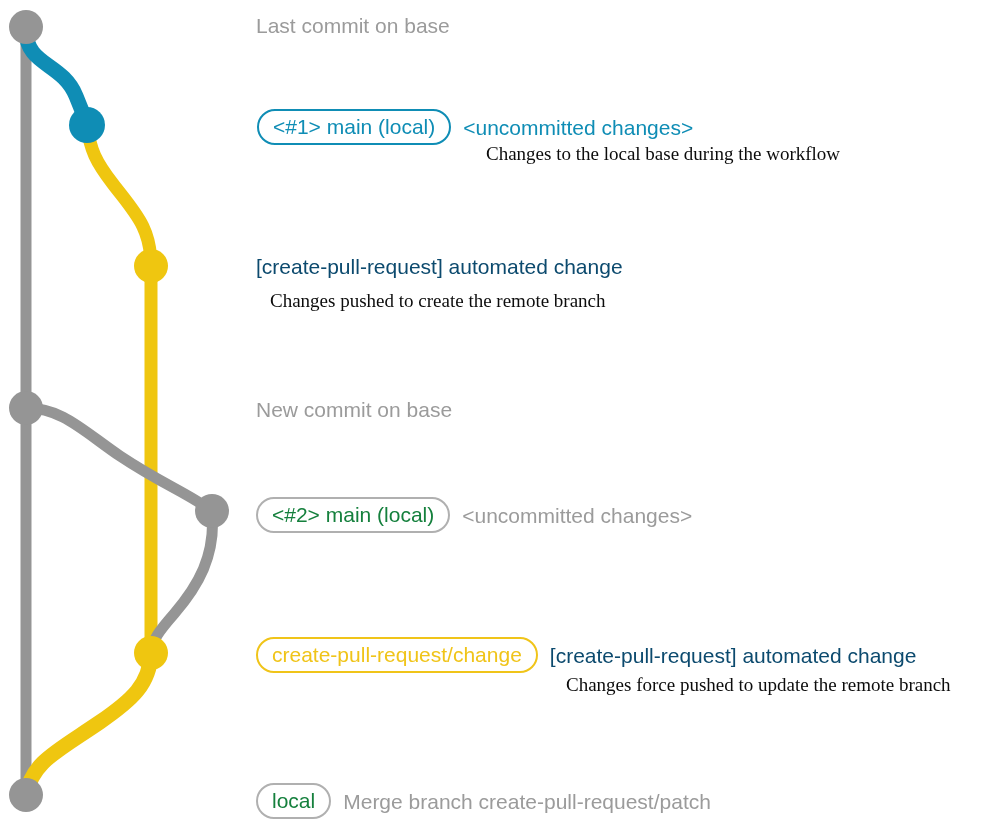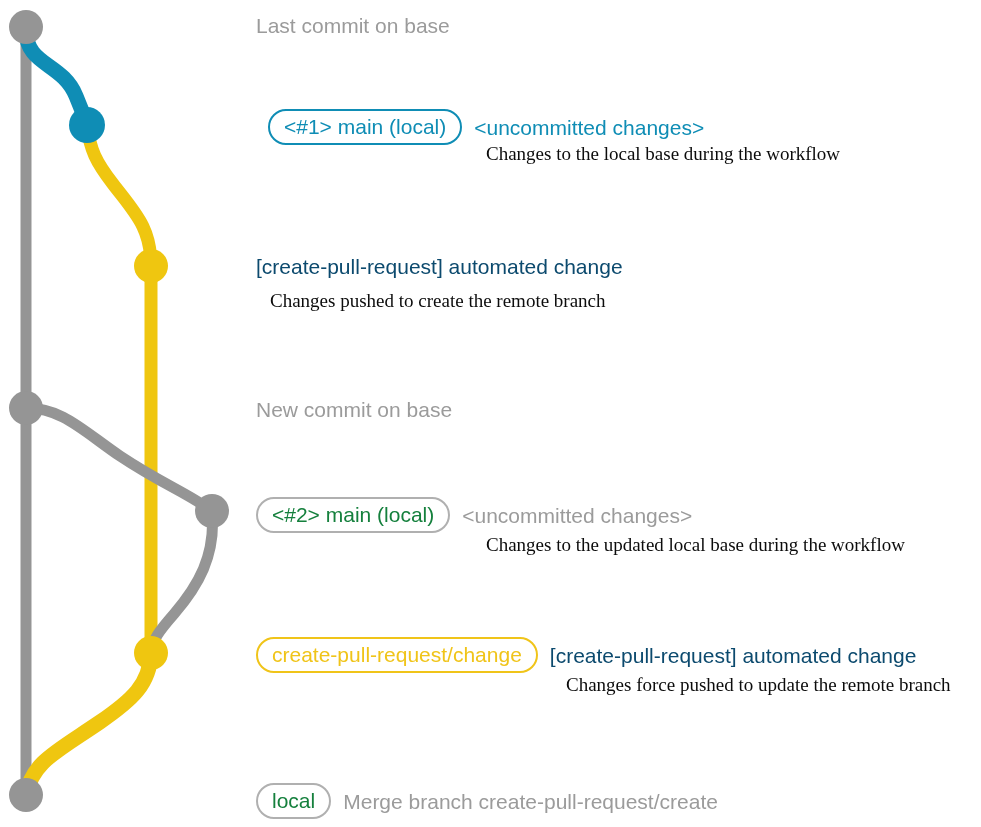--- a/index.html
+++ b/index.html
@@ -110,47 +110,46 @@
   <circle cx="26" cy="408" r="17" fill="#959595"></circle>
   <circle cx="212" cy="511" r="17" fill="#959595"></circle>
   <circle cx="151" cy="653" r="17" fill="#efc610"></circle>
   <circle cx="26" cy="795" r="17" fill="#959595"></circle>
 </svg>
 
 <div class="annotation-layer">
 
   <div class="plain-label" style="left:256px; top:15px;">Last commit on base</div>
 
-  <div class="row" style="left:268px; top:109px;">
+  <div class="row" style="left:257px; top:109px;">
     <span class="pill teal">&lt;#1&gt; main (local)</span>
     <span class="gap-after-pill"></span>
     <span class="commit-msg teal">&lt;uncommitted changes&gt;</span>
   </div>
   <div class="sub-note" style="left:486px; top:144px;">Changes to the local base during the workflow</div>
 
   <div class="row" style="left:256px; top:256px;">
     <span class="commit-msg yellow">[create-pull-request] automated change</span>
   </div>
   <div class="sub-note" style="left:270px; top:291px;">Changes pushed to create the remote branch</div>
 
   <div class="plain-label" style="left:256px; top:399px;">New commit on base</div>
 
   <div class="row" style="left:256px; top:497px;">
     <span class="pill grey">&lt;#2&gt; main (local)</span>
     <span class="gap-after-pill"></span>
     <span class="commit-msg grey">&lt;uncommitted changes&gt;</span>
   </div>
-  <div class="sub-note" style="left:486px; top:535px;">Changes to the updated local base during the workflow</div>
 
   <div class="row" style="left:256px; top:637px;">
     <span class="pill yellow">create-pull-request/change</span>
     <span class="gap-after-pill"></span>
     <span class="commit-msg yellow">[create-pull-request] automated change</span>
   </div>
   <div class="sub-note" style="left:566px; top:675px;">Changes force pushed to update the remote branch</div>
 
   <div class="row" style="left:256px; top:783px;">
     <span class="pill grey">local</span>
     <span class="gap-after-pill"></span>
-    <span class="commit-msg grey">Merge branch create-pull-request/create</span>
+    <span class="commit-msg grey">Merge branch create-pull-request/patch</span>
   </div>
 
 </div>
 
 </body></html>

